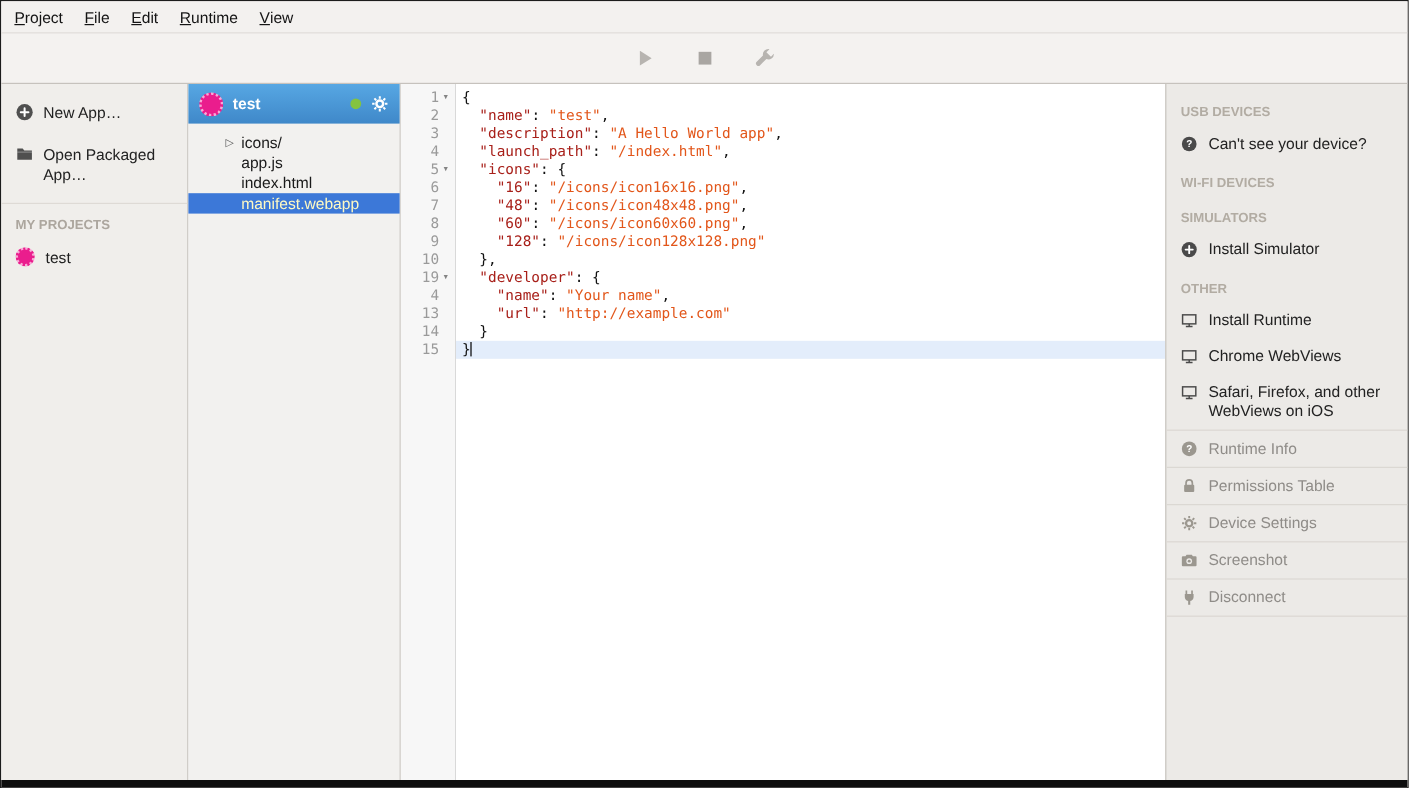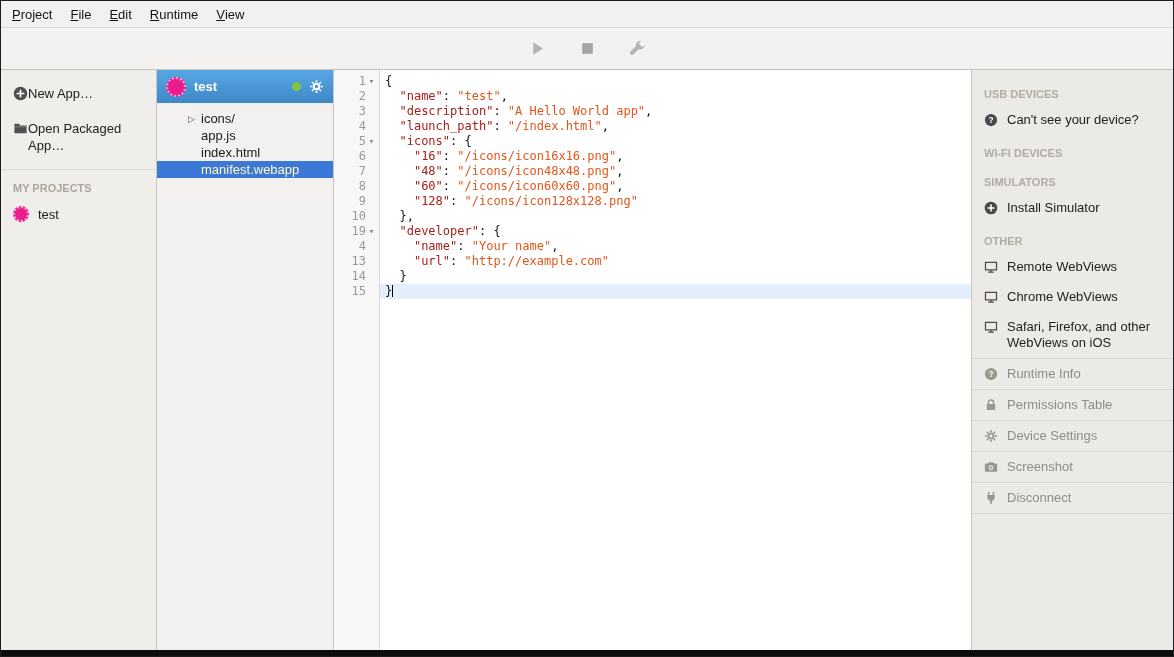--- a/index.html
+++ b/index.html
@@ -20,21 +20,21 @@
   .tb-btn:nth-child(2) .ico{color:#a9a6a2}
 
   .ico{display:inline-flex}
   .ico svg{width:100%;height:100%;display:block}
 
   
   .main{flex:1;display:flex;min-height:0}
 
   
   .left-sidebar{width:156px;flex:none;background:#f0eeeb;border-right:1px solid #c9c5c0;display:flex;flex-direction:column;padding-top:6px}
-  .action{display:flex;padding:9px 8px 9px 12px;font-size:13px;color:#222;line-height:17px;cursor:default}
+  .action{display:flex;gap:8px;padding:9px 8px 9px 12px;font-size:13px;color:#222;line-height:17px;cursor:default}
   .action .ico{width:15px;height:15px;color:#4f4f4f;flex:none;margin-top:1px}
   .ls-divider{border-top:1px solid #dedad5;margin-top:6px}
   .section-label{padding:12px 12px 8px;font-size:11px;font-weight:bold;color:#aca69e}
   .project-entry{display:flex;gap:9px;align-items:center;padding:4px 12px;font-size:13px;color:#222}
   .app-dot{width:20px;height:20px;border-radius:50%;background:#ea1d8d;border:2px dotted #f9a9d6;flex:none}
   .app-dot.small{width:16px;height:16px}
 
   
   .project-panel{width:177px;flex:none;background:#f2f1ef;border-right:1px solid #c9c5c0;display:flex;flex-direction:column}
   .project-header{height:33px;flex:none;display:flex;align-items:center;gap:8px;padding:0 9px;background:linear-gradient(#57a7e3,#3f88c9)}
@@ -295,21 +295,21 @@
           <span class="rs-label">Install Simulator</span>
         </div>
         <div class="rs-header">OTHER</div>
         <div class="rs-item">
           <span class="ico">
             <svg viewBox="0 0 16 16" fill="none" stroke="currentColor">
               <rect x="1.7" y="2.7" width="12.6" height="8.6" stroke-width="1.4"></rect>
               <path d="M8 11.5v2M4.8 13.8h6.4" stroke-width="1.4"></path>
             </svg>
           </span>
-          <span class="rs-label">Remote WebViews</span>
+          <span class="rs-label">Install Runtime</span>
         </div>
         <div class="rs-item">
           <span class="ico">
             <svg viewBox="0 0 16 16" fill="none" stroke="currentColor">
               <rect x="1.7" y="2.7" width="12.6" height="8.6" stroke-width="1.4"></rect>
               <path d="M8 11.5v2M4.8 13.8h6.4" stroke-width="1.4"></path>
             </svg>
           </span>
           <span class="rs-label">Chrome WebViews</span>
         </div>

